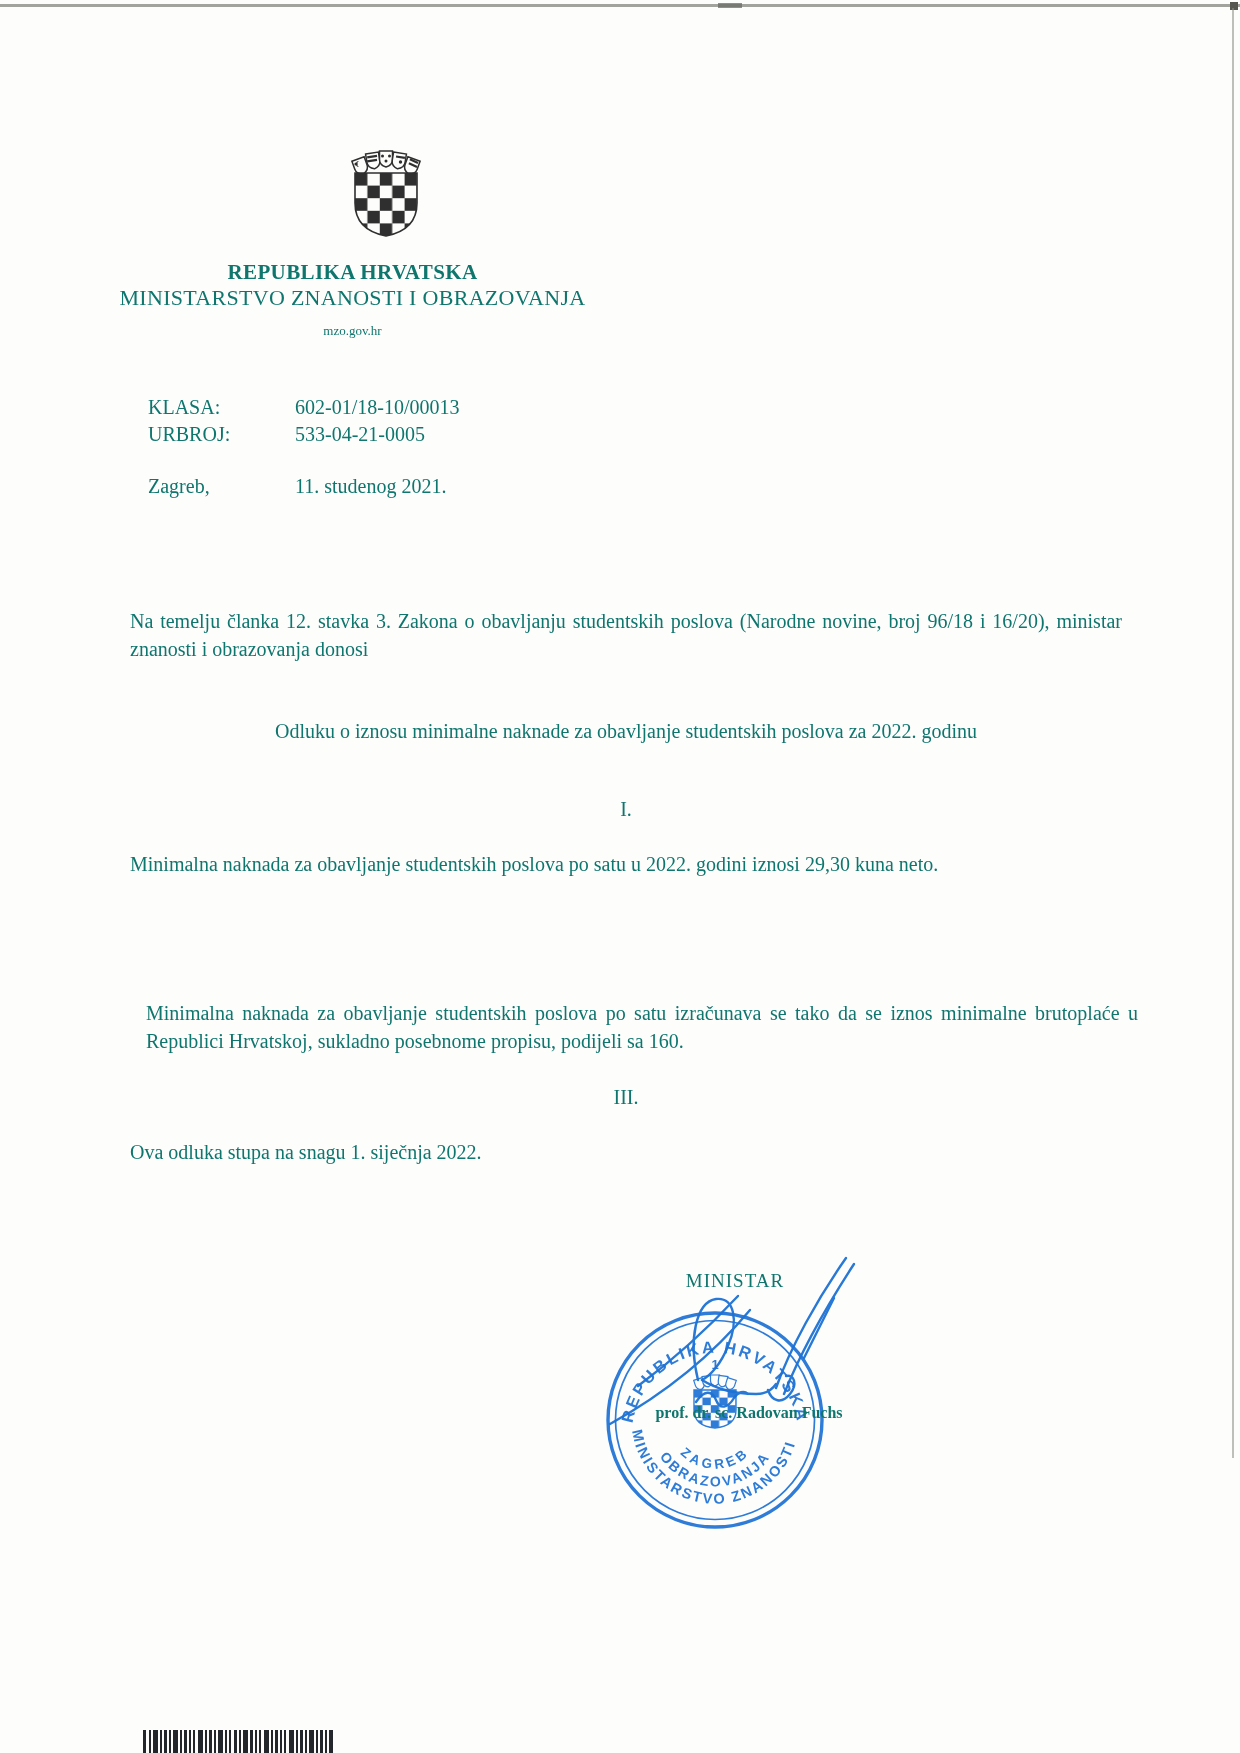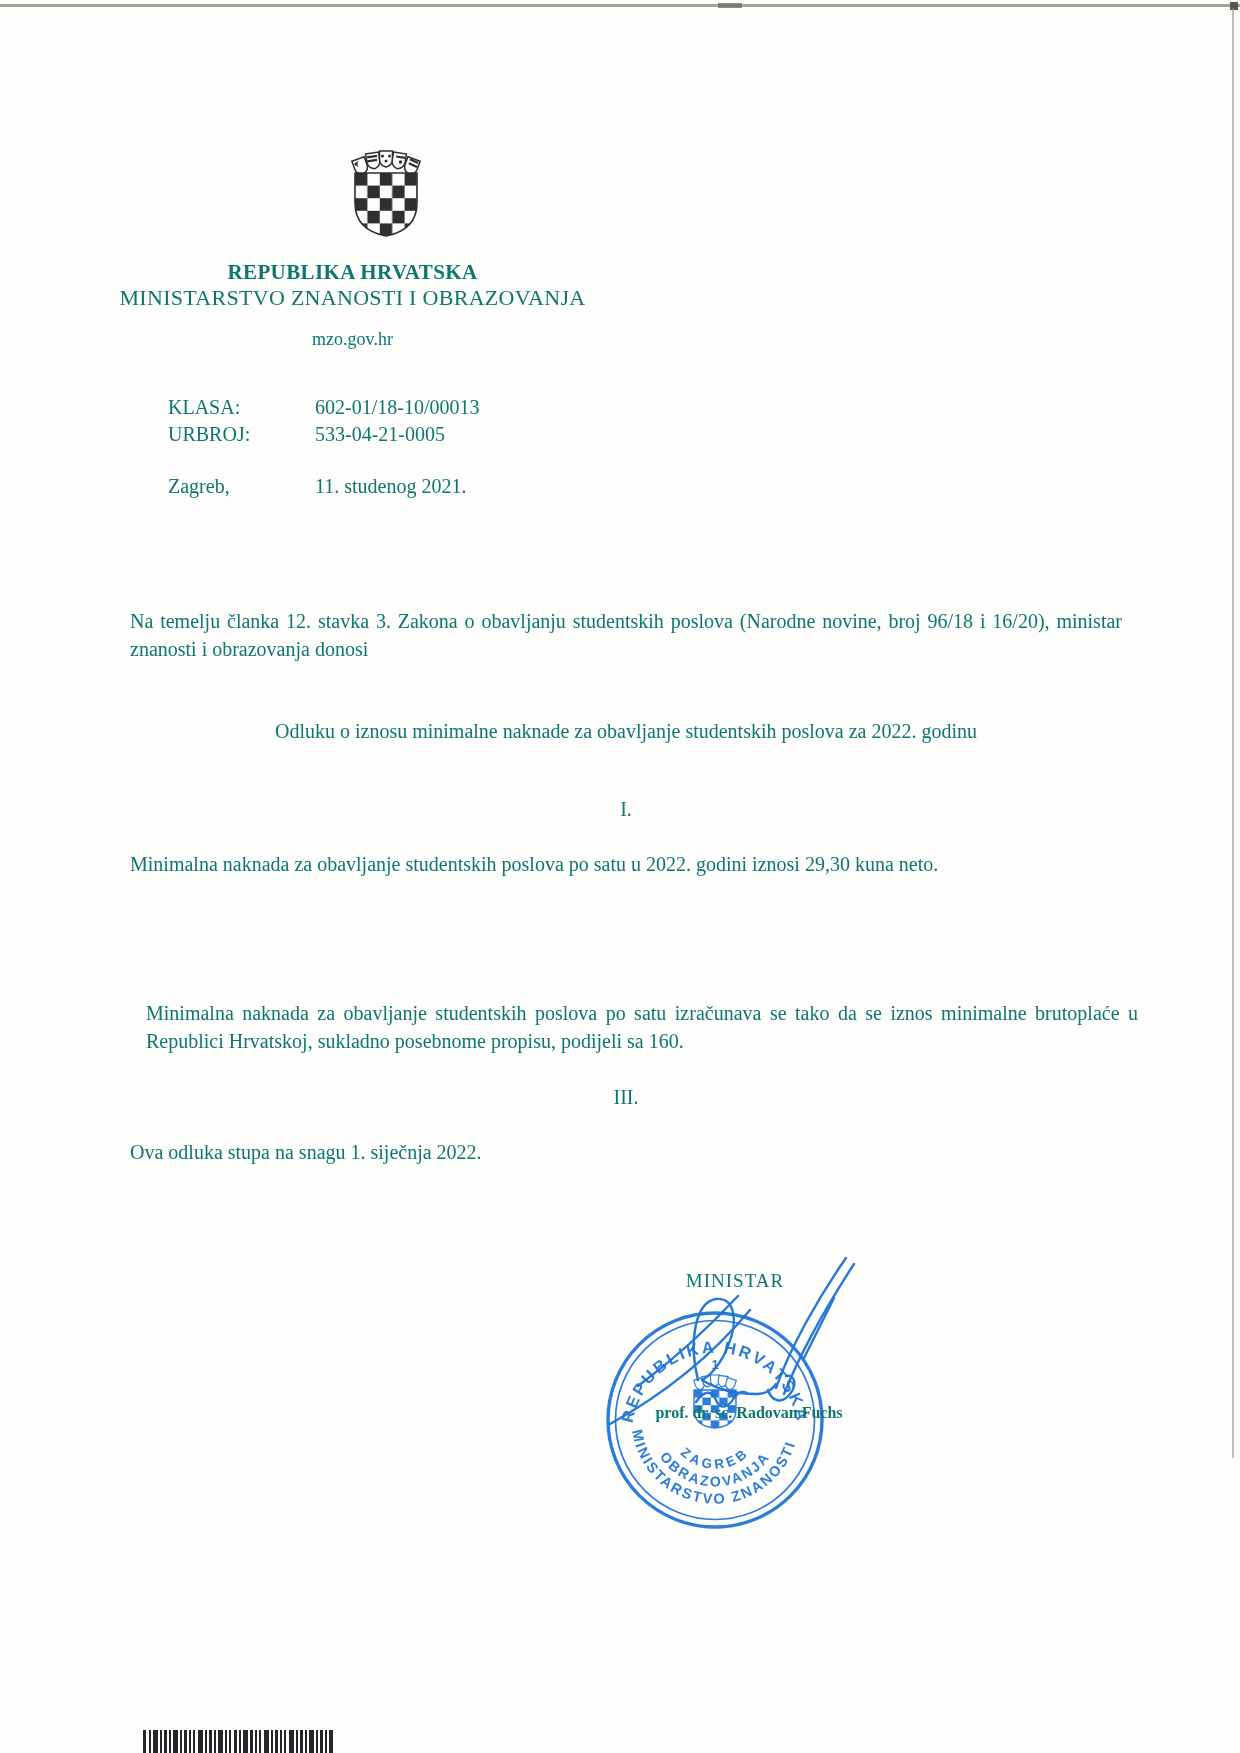--- a/index.html
+++ b/index.html
@@ -17,24 +17,24 @@
   .scan-topline { left:0; top:4px; width:100%; height:3px; background:#a3a39e; }
   .scan-topline-dark { left:718px; top:3px; width:24px; height:5px; background:#6b6b66; opacity:.75; }
   .scan-corner { left:1230px; top:2px; width:8px; height:8px; background:#55574e; }
   .scan-rightline { left:1232px; top:8px; width:2px; height:1450px; background:#8a8d80; opacity:.55; }
 
   
   .header-block { left:100px; top:146px; width:505px; }
   .coa { display:block; margin-left:247px; }
   .country  { margin-top:22px; font-size:21px; font-weight:bold; line-height:24px; letter-spacing:.4px; }
   .ministry { font-size:22px; line-height:27px; letter-spacing:.3px; }
-  .website  { font-size:18px; line-height:24px; margin-top:16px; }
-
-  
-  .ref-block { left:148px; top:394px; font-size:20px; line-height:27px;margin-left:20px; }
+  .website  { font-size:13px; line-height:24px; margin-top:8px; }
+
+  
+  .ref-block { left:148px; top:394px; font-size:20px; line-height:27px; }
   .ref-label { display:inline-block; width:147px; }
   .ref-row-date { margin-top:25px; }
 
   .bodytext { font-size:20px; line-height:27.5px; }
   .preamble  { left:130px; top:608px; width:992px; }
   .doc-title { left:130px; top:720px; width:992px; font-size:20px; }
   .numeral   { left:130px; width:992px; font-size:20px; }
   .para      { left:130px; width:992px; }
 
   .sec1-num { top:798px; }  .sec1-text { top:851px; }

